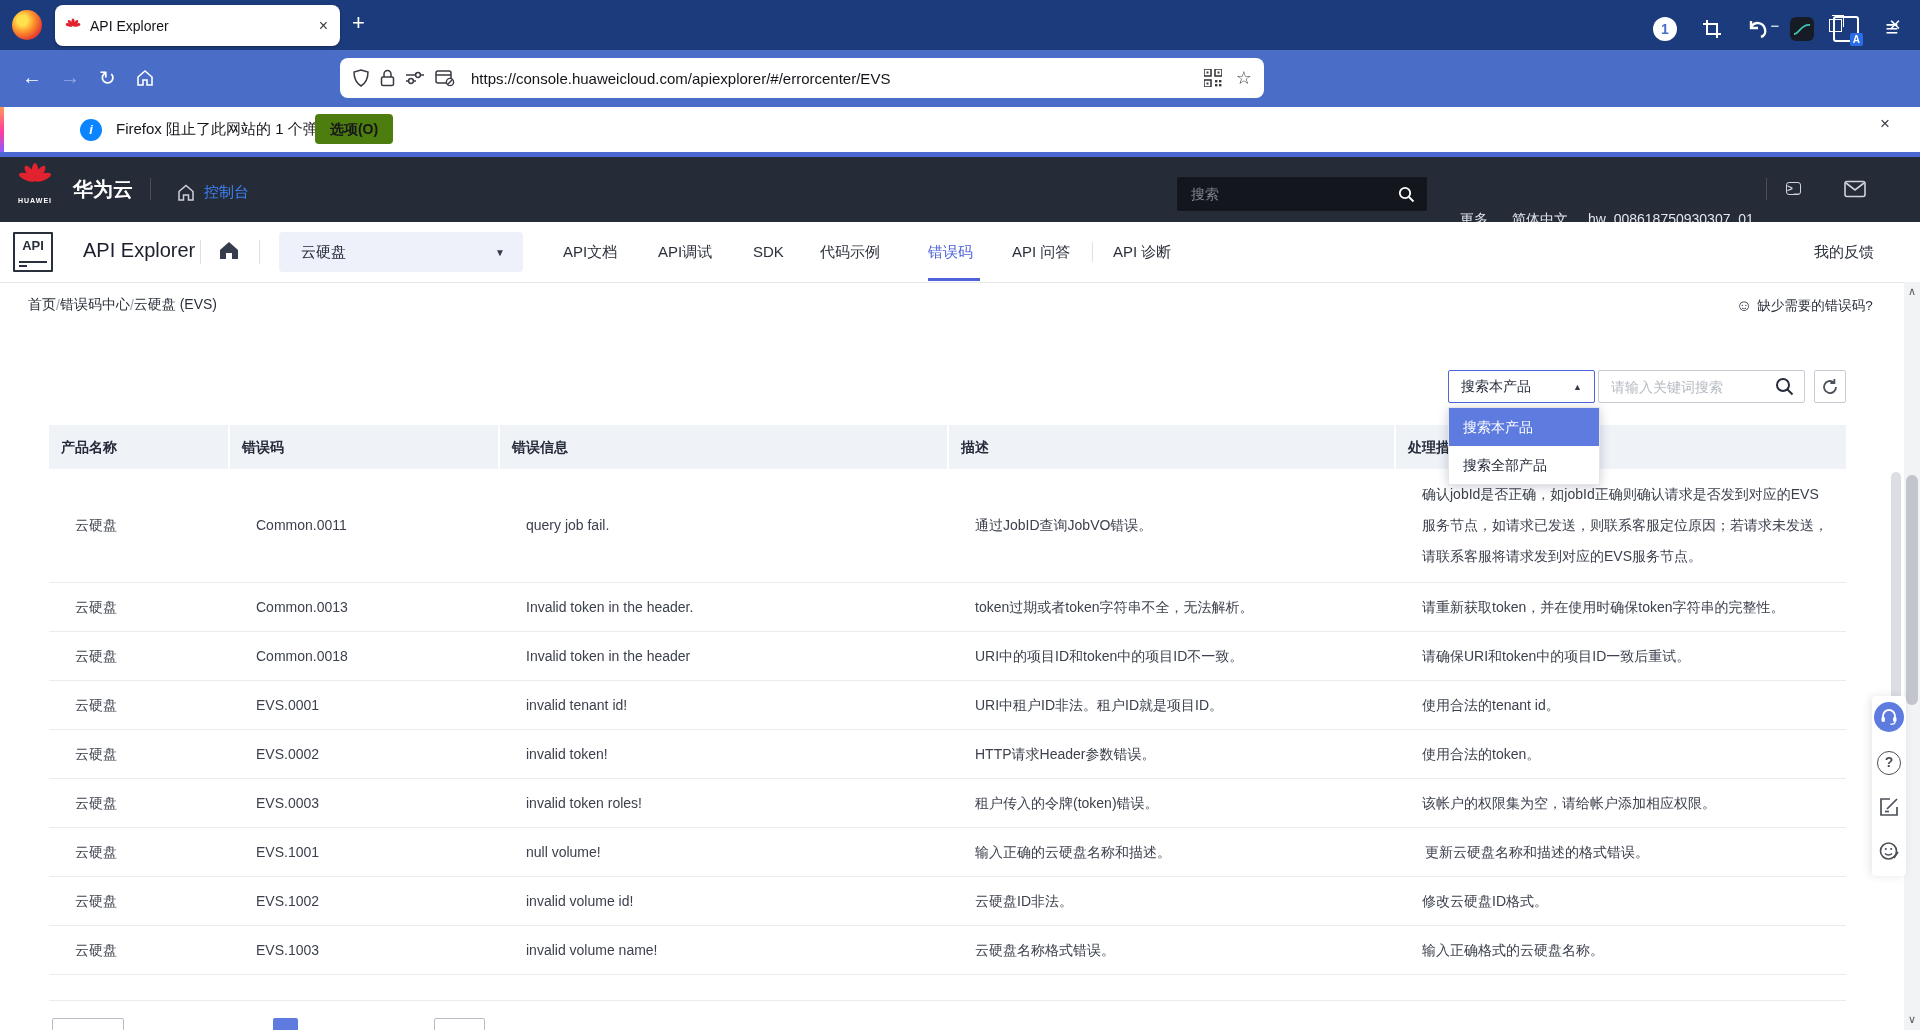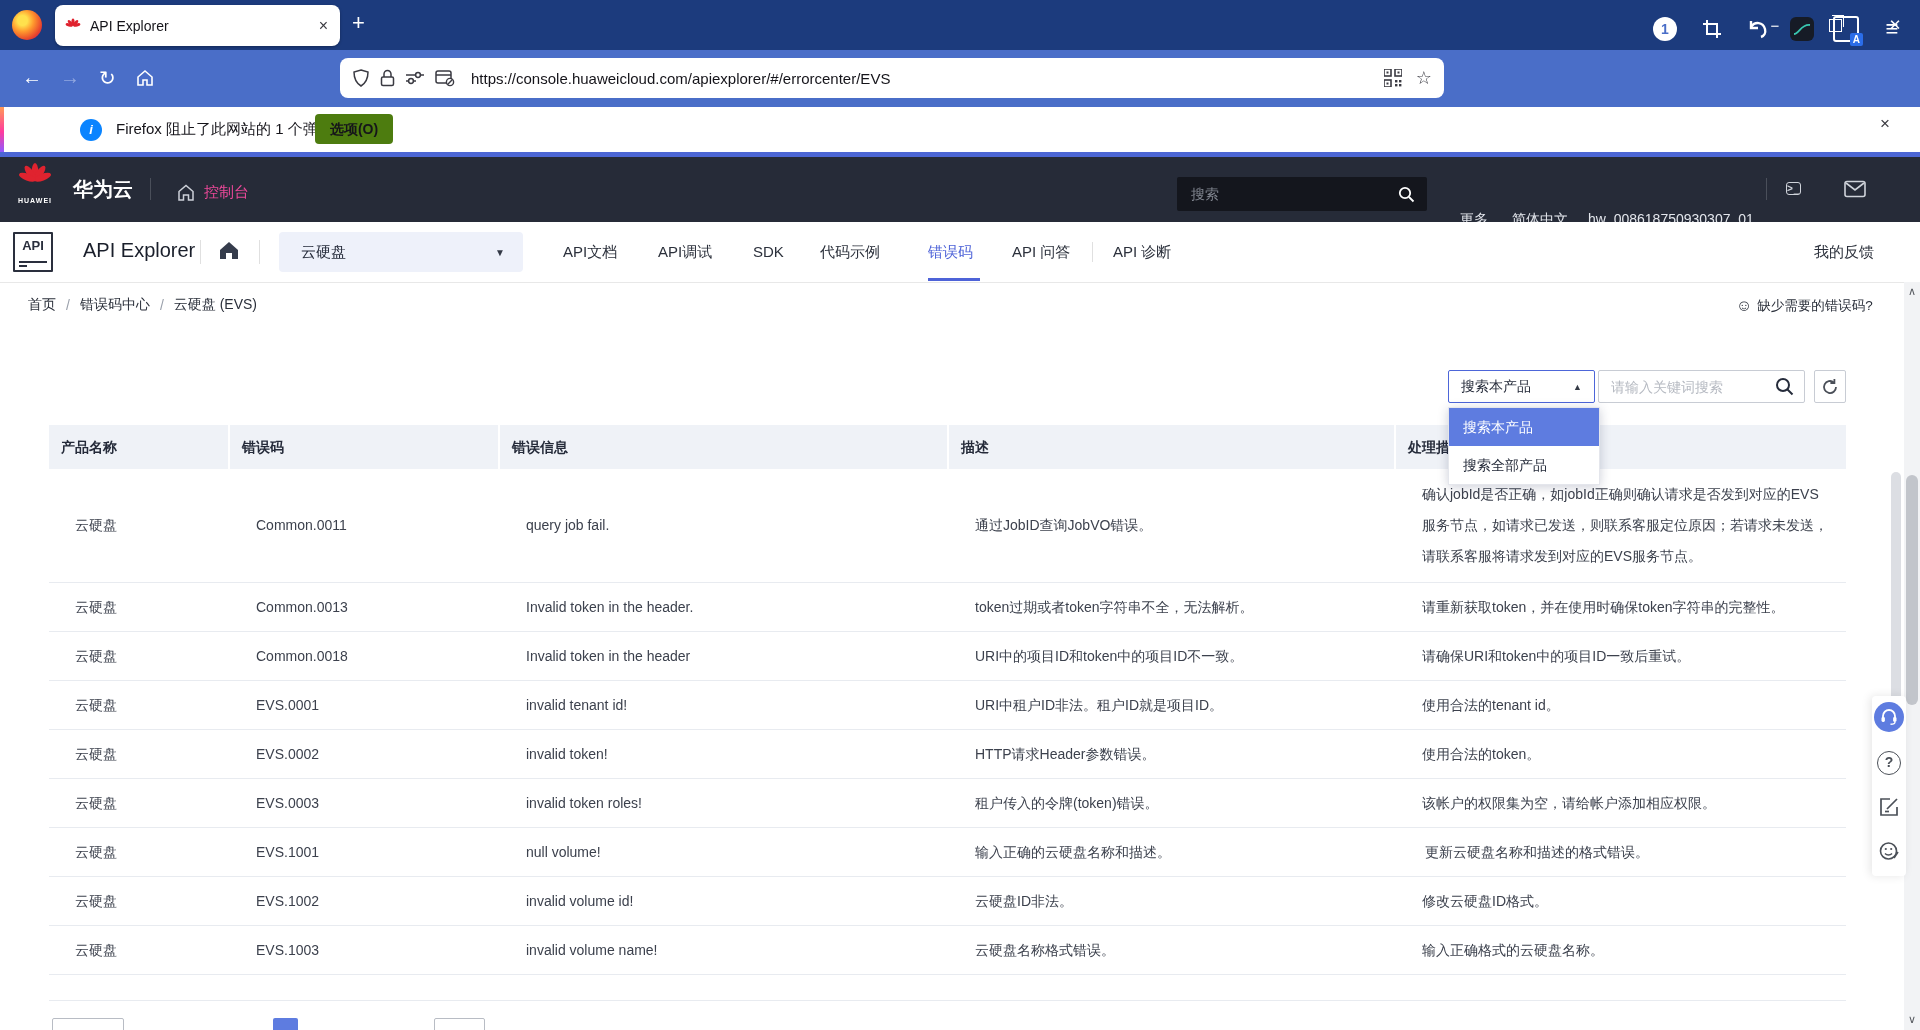--- a/index.html
+++ b/index.html
@@ -15,21 +15,21 @@
   .tab-title{flex:1;margin-left:9px;font-size:14px;color:#15141a;white-space:nowrap;overflow:hidden;}
   .tab-close{color:#3b3b42;font-size:16px;padding:0 2px;}
   .newtab{left:352px;top:10px;color:#fff;font-size:22px;font-weight:400;}
   .winbtn{top:0;height:50px;width:46px;display:flex;align-items:center;justify-content:center;color:#fff;font-size:15px;}
   .restore-box{width:11px;height:11px;border:1.6px solid #fff;position:relative;}
   .restore-box:before{content:"";position:absolute;left:2px;top:-5px;width:11px;height:11px;border:1.6px solid #fff;border-bottom:none;border-left:none;}
 
   .toolbar{left:0;top:50px;width:1920px;height:57px;background:#4a6ec8;display:flex;align-items:center;}
   .nav-arrow{color:#fff;font-size:20px;}
   .nav-arrow.dim{color:#93a9e0;}
-  .urlbar{left:340px;top:58px;width:1104px;height:40px;background:#fff;border-radius:8px;display:flex;align-items:center;padding:0 12px;box-sizing:border-box;}
+  .urlbar{left:340px;top:58px;width:924px;height:40px;background:#fff;border-radius:8px;display:flex;align-items:center;padding:0 12px;box-sizing:border-box;}
   .url-ic{margin-right:10px;display:flex;align-items:center;}
   .url-text{flex:1;font-size:15px;color:#15141a;white-space:nowrap;overflow:hidden;margin-left:6px;}
   .ext{position:absolute;top:0;height:57px;display:flex;align-items:center;justify-content:center;width:40px;}
   .one-badge{width:24px;height:24px;border-radius:50%;background:#fff;color:#4a6ec8;font-weight:bold;font-size:14px;text-align:center;line-height:24px;}
   .dark-ext{width:24px;height:24px;border-radius:6px;background:#161b26;display:flex;align-items:center;justify-content:center;}
   .trans-ext{width:22px;height:22px;border:2px solid #fff;border-radius:3px;position:relative;}
   .trans-ext:after{content:"A";position:absolute;right:-6px;bottom:-6px;background:#2b6de8;color:#fff;font-size:10px;font-weight:bold;padding:1px 3px;border-radius:2px;}
 
   .notif{left:0;top:107px;width:1920px;height:45px;background:#fff;display:flex;align-items:center;}
   .notif-stripe{left:0;top:107px;width:4px;height:45px;background:linear-gradient(180deg,#ff9a57,#ff3b9d 55%,#9059ff);}
@@ -38,21 +38,21 @@
   .notif-btn{position:absolute;left:315px;top:114px;width:78px;height:30px;background:#4d7c0f;border-radius:4px;font-weight:bold;font-size:14px;color:#15141a;text-align:center;line-height:30px;}
   .notif-close{position:absolute;left:1880px;top:114px;font-size:17px;color:#3b3b42;}
   .blueline{left:0;top:152px;width:1920px;height:5px;background:#4c66d4;}
 
   
   .hwnav{left:0;top:157px;width:1920px;height:65px;background:#262b38;display:flex;align-items:center;color:#e3e6ec;}
   .hw-logo{position:absolute;left:12px;top:163px;width:46px;text-align:center;}
   .hw-logo .hw-word{color:#fff;font-size:7px;letter-spacing:1px;font-weight:bold;}
   .brand{position:absolute;left:73px;top:176px;font-size:20px;font-weight:bold;color:#fff;}
   .vdiv{width:1px;height:22px;background:#4a4f5a;}
-  .console{position:absolute;left:176px;top:183px;display:flex;align-items:center;color:#ec4899;font-size:15px;}
+  .console{position:absolute;left:176px;top:183px;display:flex;align-items:center;color:#3b82f6;font-size:15px;}
   .hw-search{position:absolute;left:1177px;top:177px;width:250px;height:34px;background:#14161d;border-radius:2px;display:flex;align-items:center;padding:0 12px;box-sizing:border-box;}
   .hw-search input{flex:1;background:transparent;border:none;outline:none;color:#cfd3da;font-size:14px;font-family:inherit;}
   .hw-search input::placeholder{color:#80858f;}
   .navlink{font-size:14px;color:#e3e6ec;margin-top:28px;}
   .sq-icon{width:22px;height:20px;border:1.5px solid #cfd3da;border-radius:3px;color:#cfd3da;font-size:10px;font-weight:bold;text-align:center;line-height:19px;letter-spacing:1px;}
 
   
   .subnav{left:0;top:222px;width:1920px;height:60px;background:#fff;border-bottom:1px solid #e8e8e8;}
   .api-logo{position:absolute;left:13px;top:232px;width:40px;height:40px;border:2px solid #2a2f3d;border-radius:1px;box-sizing:border-box;}
   .api-logo .t{font-size:13px;font-weight:bold;color:#2a2f3d;text-align:center;margin-top:4px;}
@@ -62,21 +62,21 @@
   .sub-vdiv{position:absolute;top:240px;width:1px;height:24px;background:#e0e0e0;}
   .home-dark{position:absolute;left:218px;top:240px;color:#353c4c;font-size:23px;line-height:23px;}
   .prod-select{position:absolute;left:279px;top:232px;width:244px;height:40px;background:#eef1fa;border-radius:4px;display:flex;align-items:center;justify-content:space-between;padding:0 18px 0 22px;box-sizing:border-box;font-size:15px;color:#252b3a;}
   .caret-dn{font-size:10px;color:#333946;}
   .stab{position:absolute;top:243px;font-size:15px;color:#2b303b;}
   .stab.active{color:#4e63d8;}
   .tab-underline{position:absolute;left:928px;top:278px;width:52px;height:3px;background:#4e63d8;}
   .feedback-link{position:absolute;left:1814px;top:243px;font-size:15px;color:#2b303b;}
 
   
-  .crumbs{position:absolute;left:28px;top:296px;font-size:14px;color:#2a2f3a;display:flex;gap:10px;align-items:center;}
+  .crumbs{position:absolute;left:28px;top:296px;font-size:14px;color:#2a2f3a;display:flex;align-items:center;}
   .crumb-sep{color:#9aa0ab;}
   .missing-link{position:absolute;left:1736px;top:297px;font-size:13.5px;color:#2a2f3a;display:flex;align-items:center;gap:5px;}
   .missing-link .smiley{font-size:16px;}
 
   
   .scope-select{position:absolute;left:1448px;top:370px;width:147px;height:33px;border:1px solid #4d66d9;border-radius:2px;background:#fff;box-sizing:border-box;display:flex;align-items:center;justify-content:space-between;padding:0 12px;font-size:14px;color:#252b3a;}
   .caret-up{font-size:9px;color:#343a46;}
   .kw-input{position:absolute;left:1598px;top:370px;width:207px;height:33px;border:1px solid #c8ccd4;border-radius:2px;background:#fff;box-sizing:border-box;display:flex;align-items:center;padding:0 10px;}
   .kw-input input{flex:1;border:none;outline:none;font-size:14px;font-family:inherit;color:#252b3a;min-width:0;}
   .kw-input input::placeholder{color:#b6bac2;}

